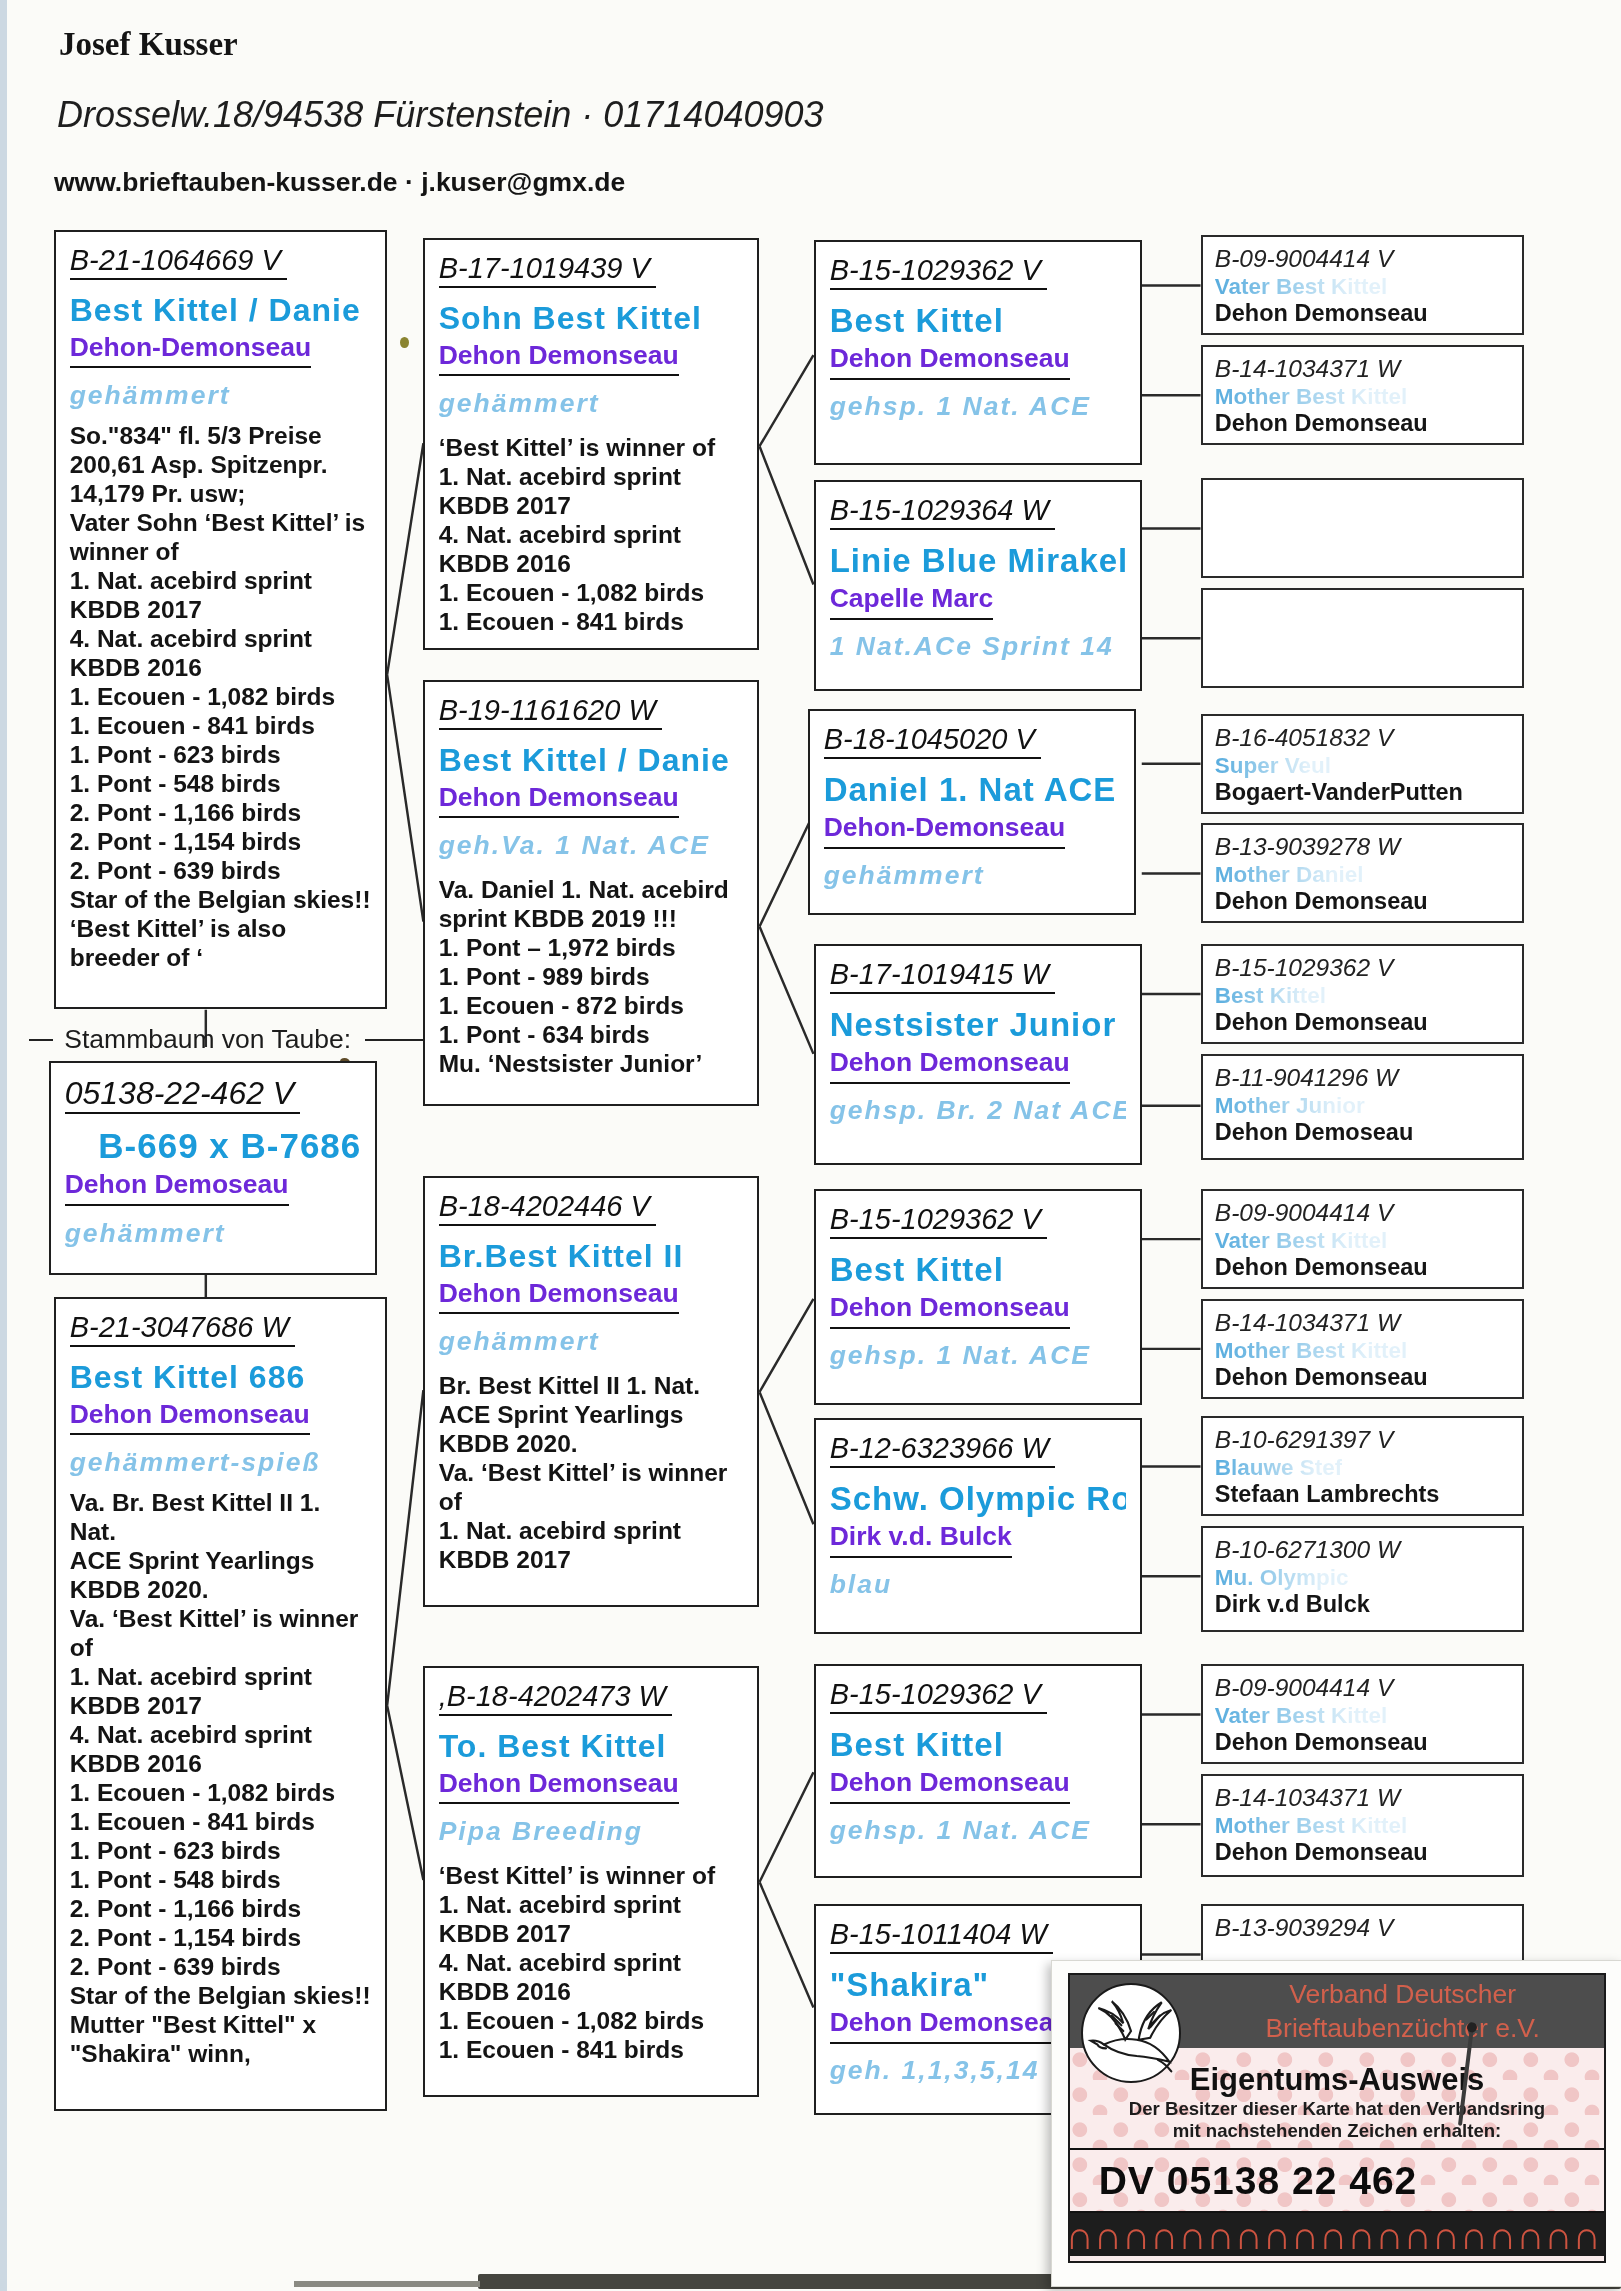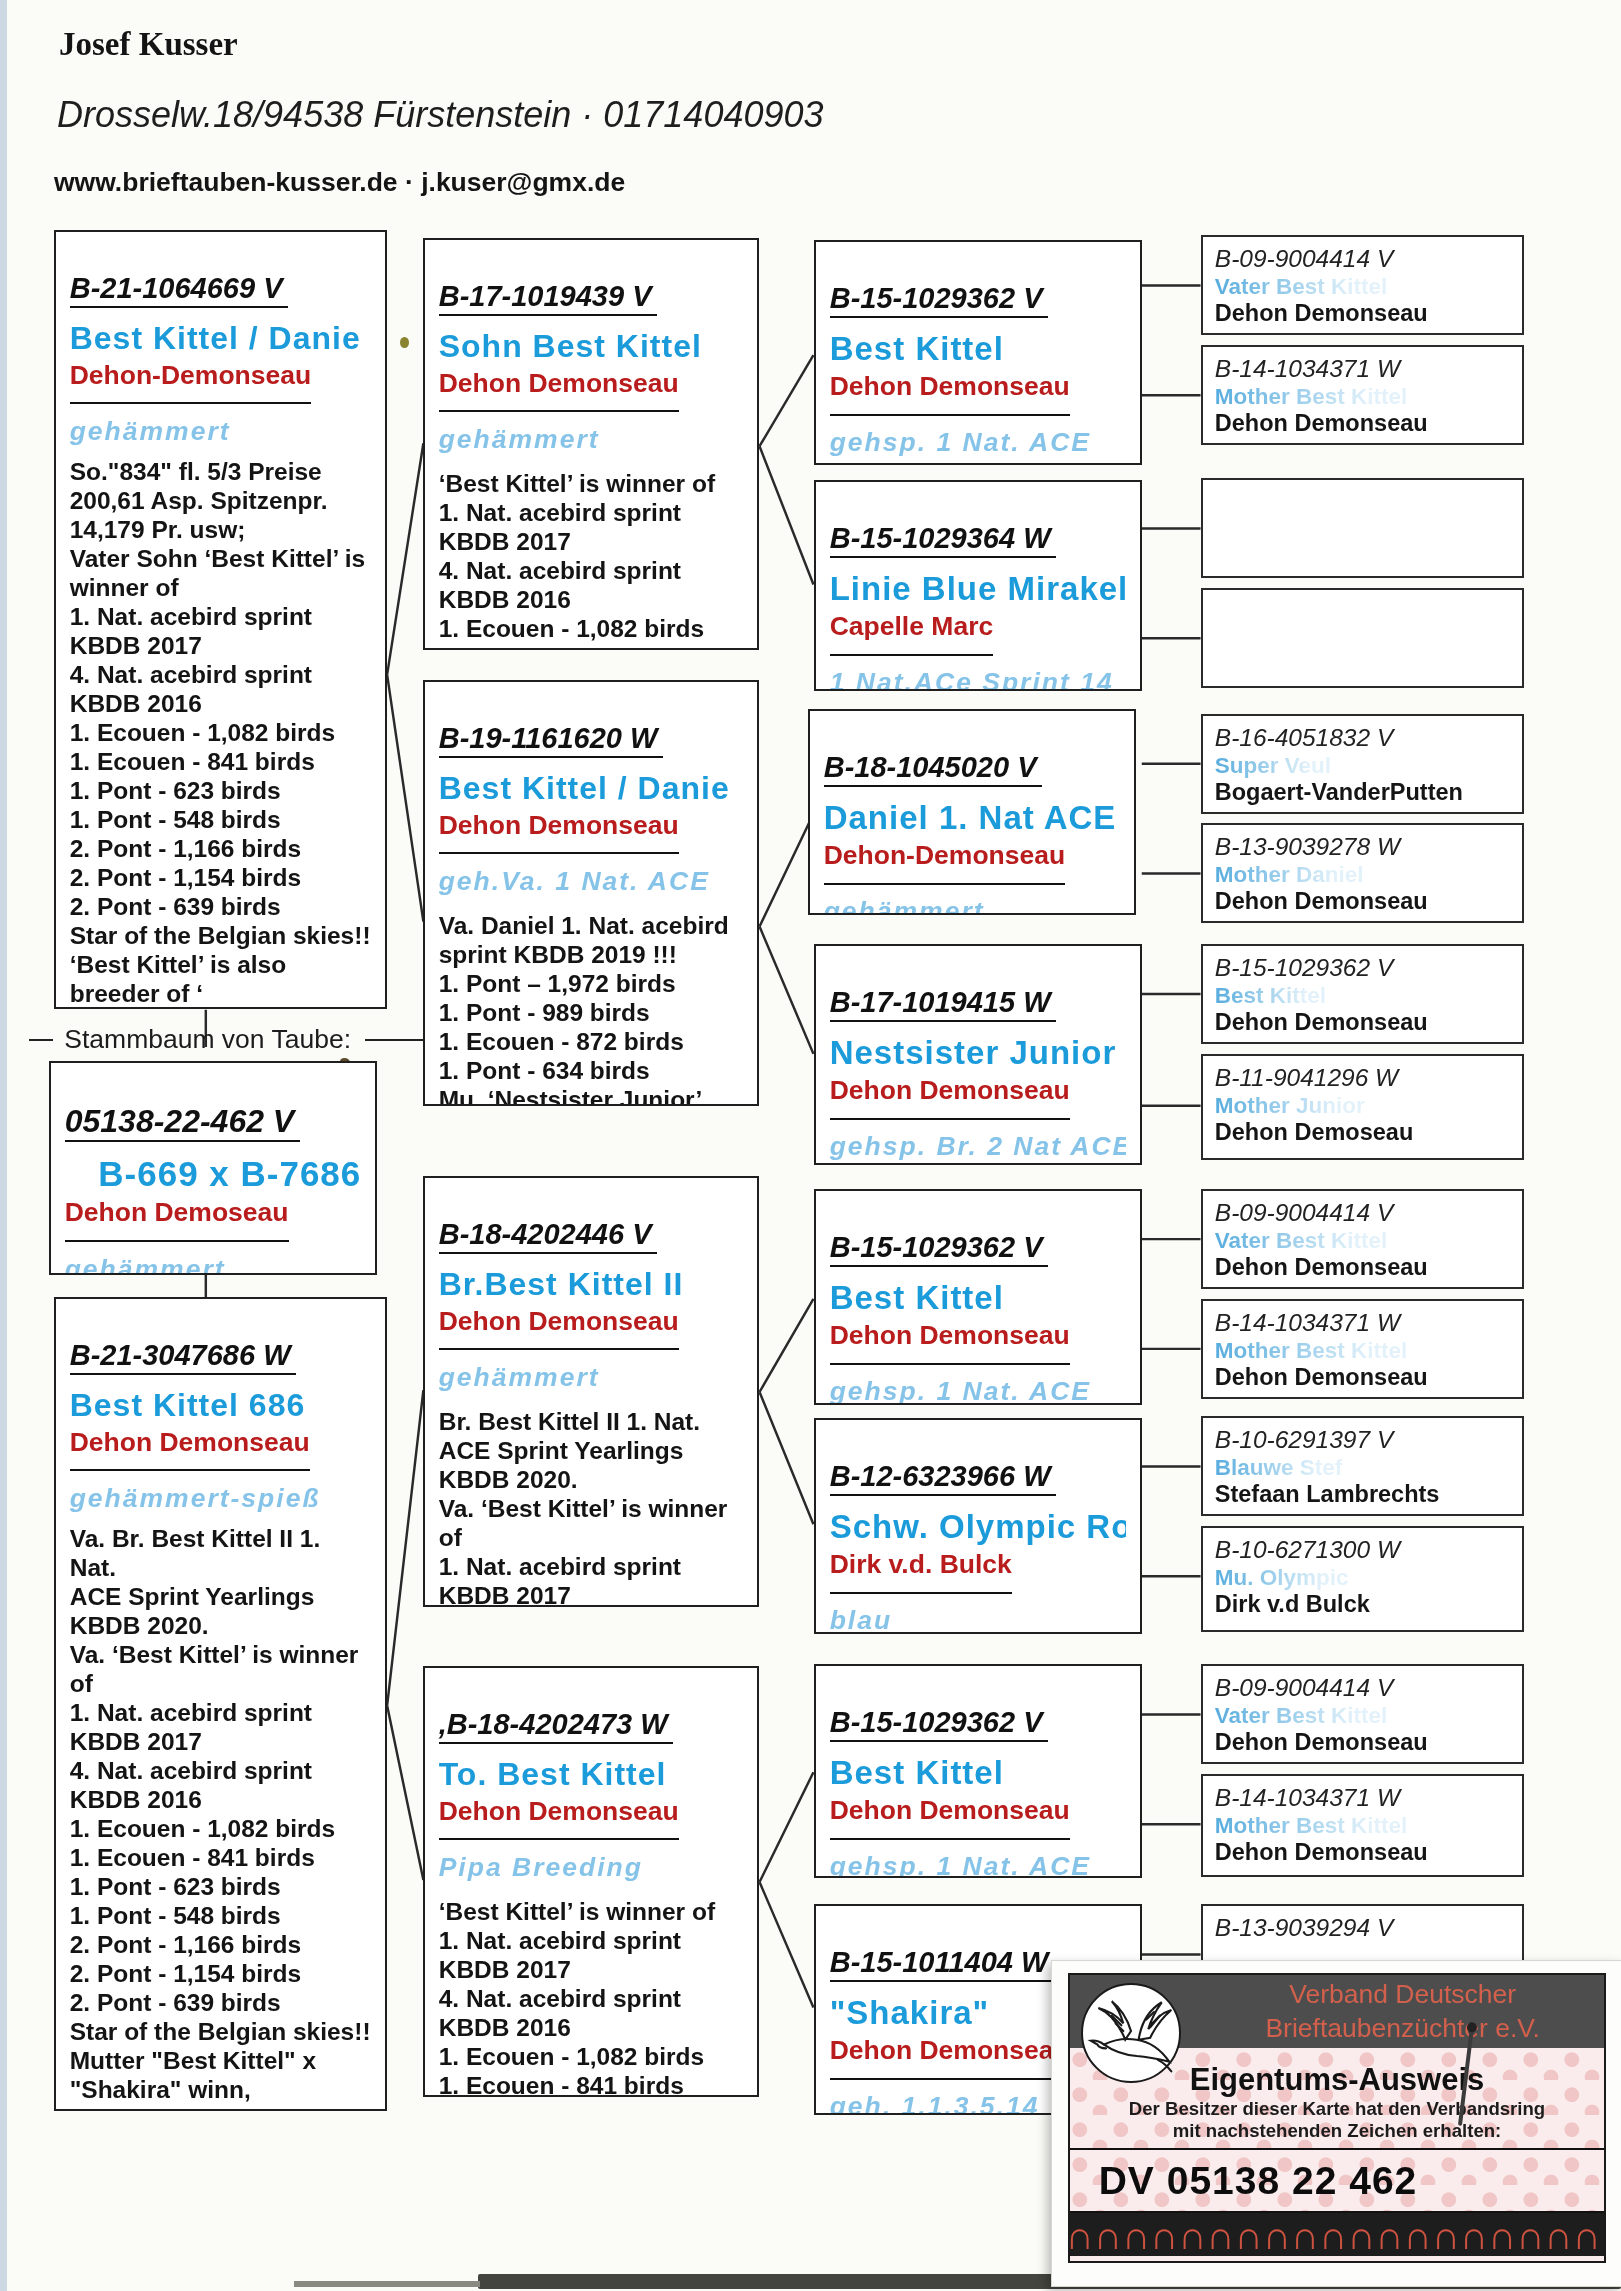--- a/index.html
+++ b/index.html
@@ -19,31 +19,31 @@
   .hdr-web{position:absolute;left:54px;top:167px;font-weight:bold;font-size:26.5px;}
 
   svg.connectors{position:absolute;left:0;top:0;z-index:0;}
 
   .pbox{
     position:absolute;background:#fff;border:2px solid #1f1f1f;
     padding:11.8px 13.7px;box-sizing:border-box;overflow:hidden;z-index:1;
   }
   .ringwrap{line-height:1;}
   .ring{
-    display:inline-block;font-style:italic;font-weight:bold;font-size:29px;
-    color:#111;border-bottom:2.9px solid #111;padding:2px 5.9px 2.9px 0;margin-bottom:5.9px;white-space:nowrap;margin-top:28px;
+    display:inline-block;font-style:italic;font-weight:normal;font-size:29px;
+    color:#111;border-bottom:2.9px solid #111;padding:2px 5.9px 2.9px 0;margin-bottom:5.9px;white-space:nowrap;
   }
   .bname{
     font-weight:bold;font-size:32px;color:#1b9bda;letter-spacing:1px;
     white-space:nowrap;overflow:hidden;margin:5.9px 0 2px 0;line-height:1.2;
   }
   .breederwrap{line-height:1;}
   .breeder{
-    display:inline-block;font-weight:bold;font-size:26.5px;color:#b91c1c;
-    border-bottom:2.9px solid #111;padding-bottom:14px;margin:2px 0 3.9px 0;white-space:nowrap;
+    display:inline-block;font-weight:bold;font-size:26.5px;color:#6d28d9;
+    border-bottom:2.9px solid #111;padding-bottom:6px;margin:2px 0 3.9px 0;white-space:nowrap;
   }
   .note{
     font-style:italic;font-weight:bold;font-size:26.5px;color:#85c3e8;
     letter-spacing:2px;margin-top:7.8px;white-space:nowrap;overflow:hidden;
   }
   .pbody{
     font-weight:bold;font-size:24.5px;line-height:29px;color:#141414;
     margin-top:13.7px;white-space:pre-line;
   }
 

